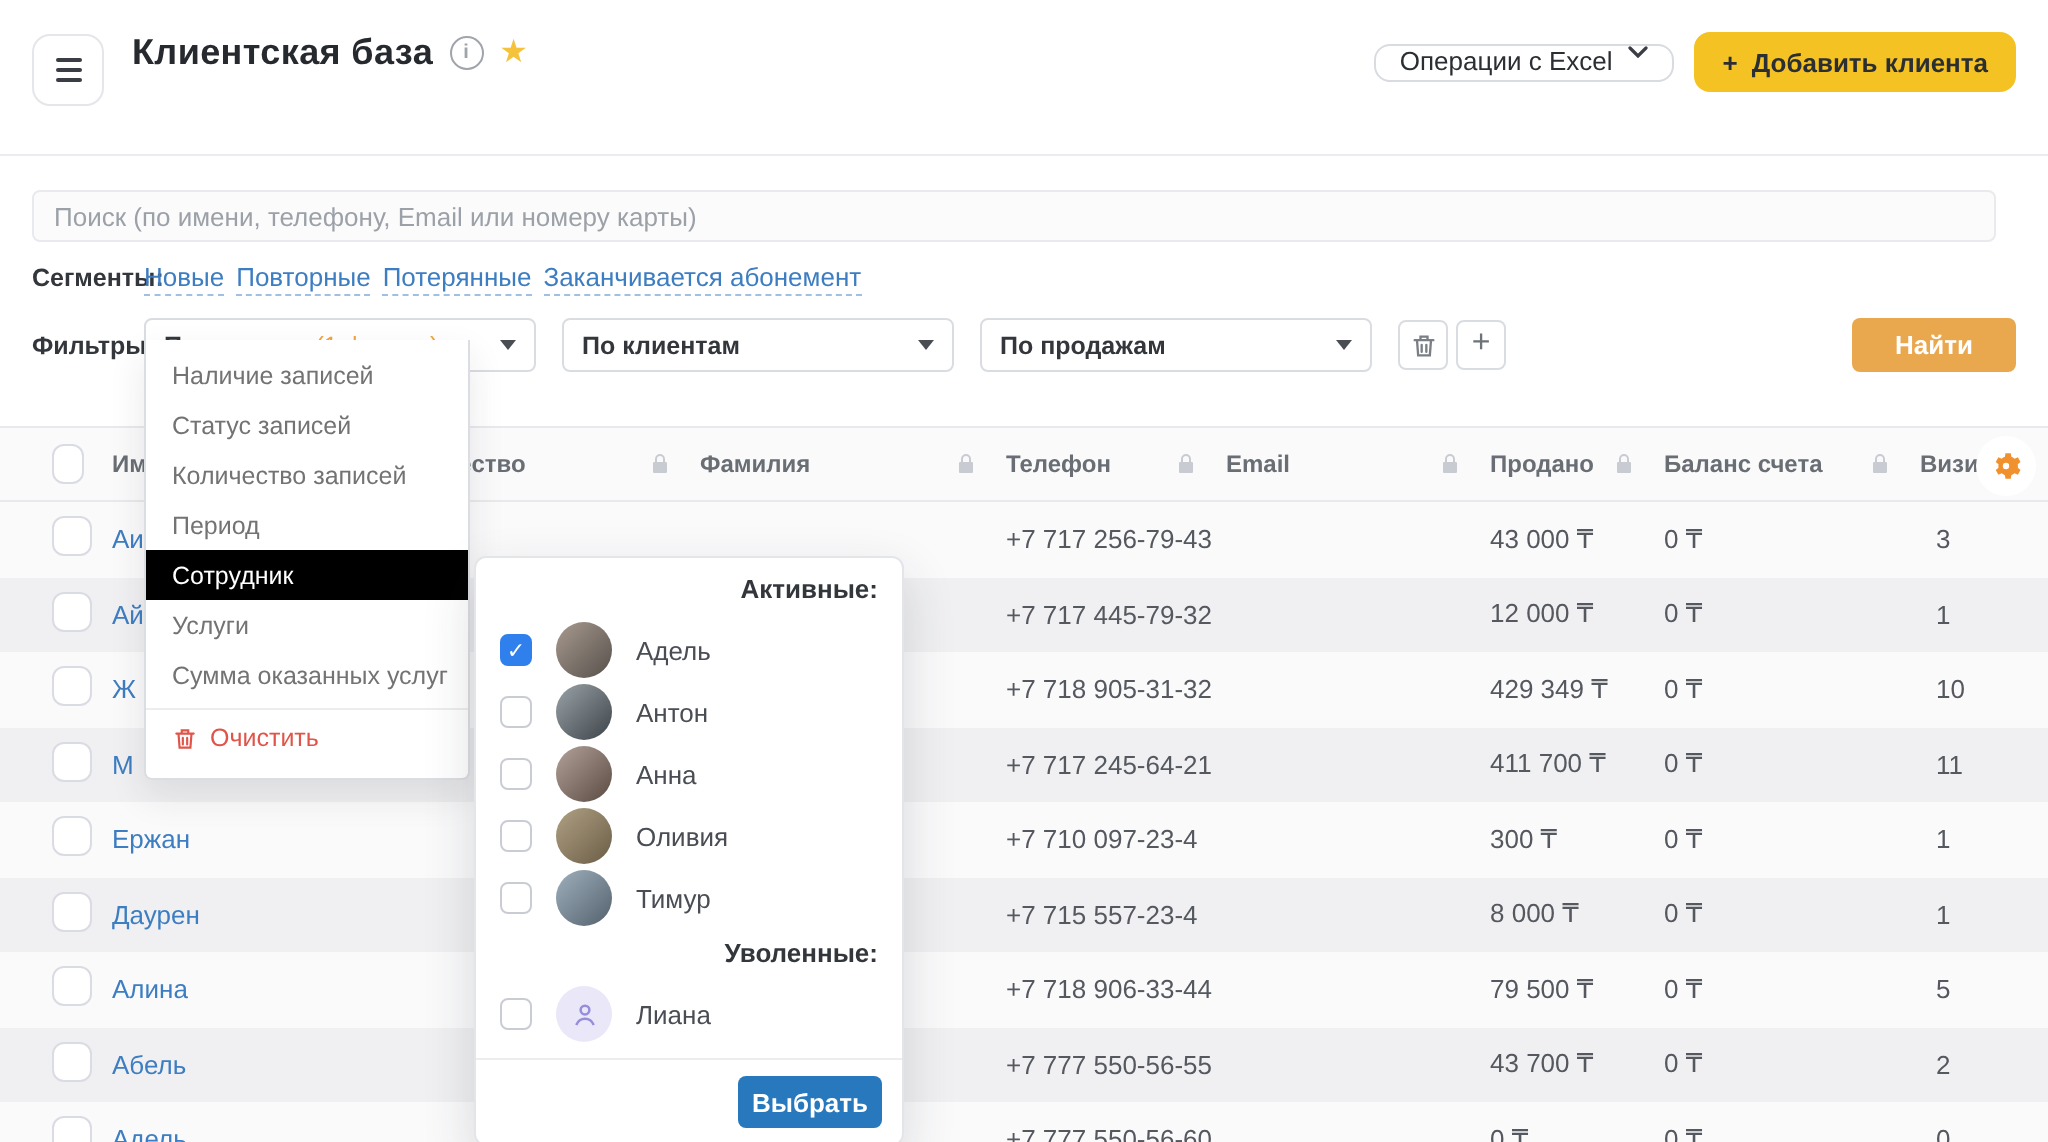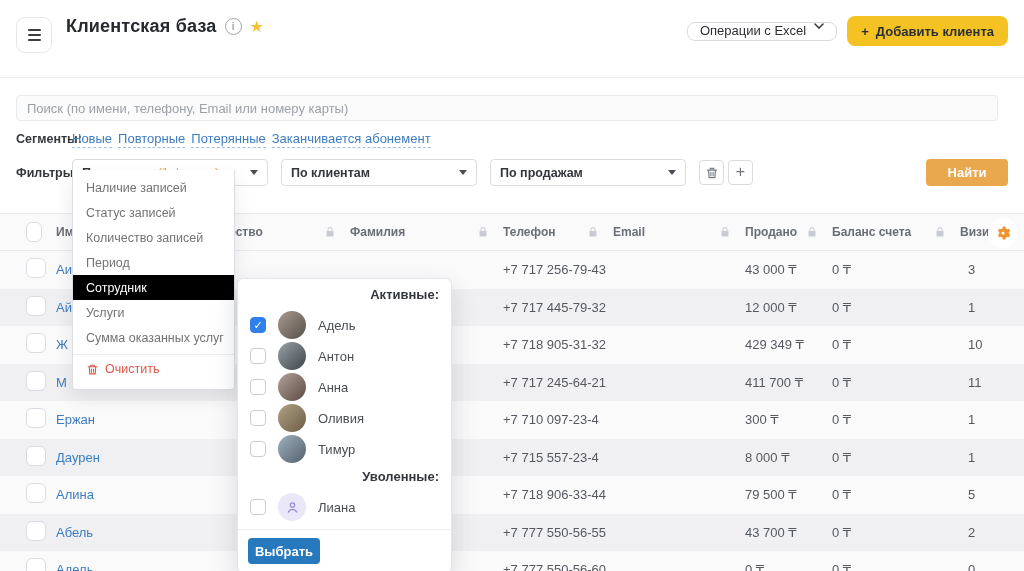--- a/index.html
+++ b/index.html
@@ -80,21 +80,21 @@
   
   .popup{position:absolute;left:237px;top:278px;width:215px;background:#fff;border:1px solid #e3e5e9;border-radius:6px;
          box-shadow:0 10px 26px rgba(40,44,50,.16);z-index:21;box-sizing:border-box;}
   .popup-body{padding:8px 12px 6px;}
   .group-label{font-size:13px;font-weight:700;color:#33373c;height:18px;margin-bottom:5px;text-align:right;}
   .staff-item{display:flex;align-items:center;gap:12px;height:30px;margin-bottom:1px;}
   .avatar{width:28px;height:28px;border-radius:50%;flex:none;background:#b9b3ac;}
   .avatar-ph{background:#eae7f9;display:flex;align-items:center;justify-content:center;}
   .avatar-ph svg{width:15px;height:15px;}
   .staff-name{font-size:13px;color:#4a4e54;}
-  .popup-foot{border-top:1px solid #ecedef;height:42px;display:flex;align-items:center;padding:0 10px;}
+  .popup-foot{border-top:1px solid #ecedef;height:42px;display:flex;align-items:center;justify-content:flex-end;padding:0 10px;}
   .apply-btn{width:72px;height:26px;border:none;border-radius:4px;background:#2878be;color:#fff;font-size:13px;
              font-weight:700;font-family:inherit;cursor:pointer;}
 </style>
 </head>
 <body>
 
 <div class="app">
 
   <header class="topbar">
     <button class="burger">

